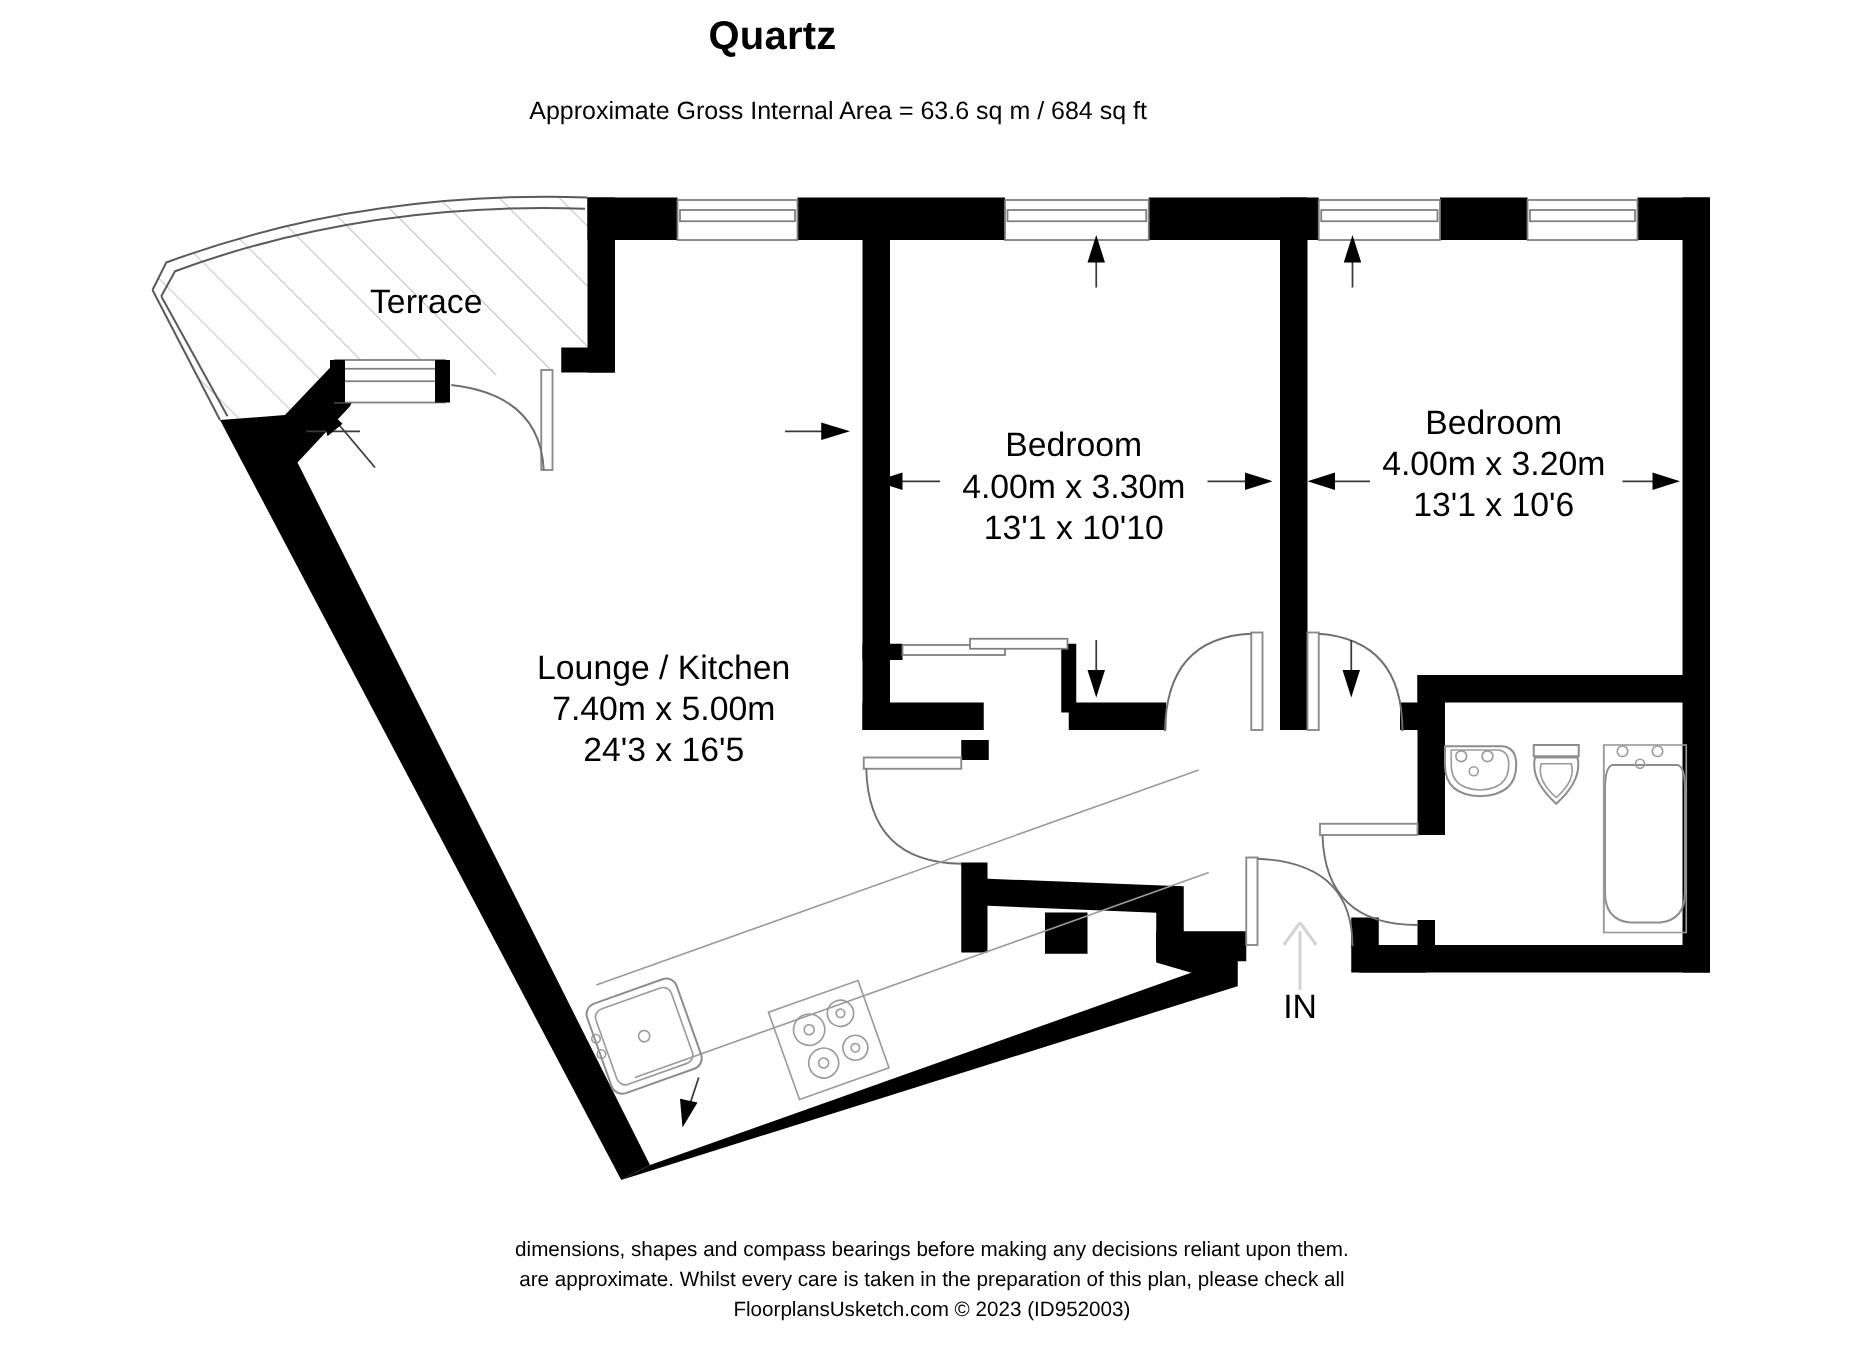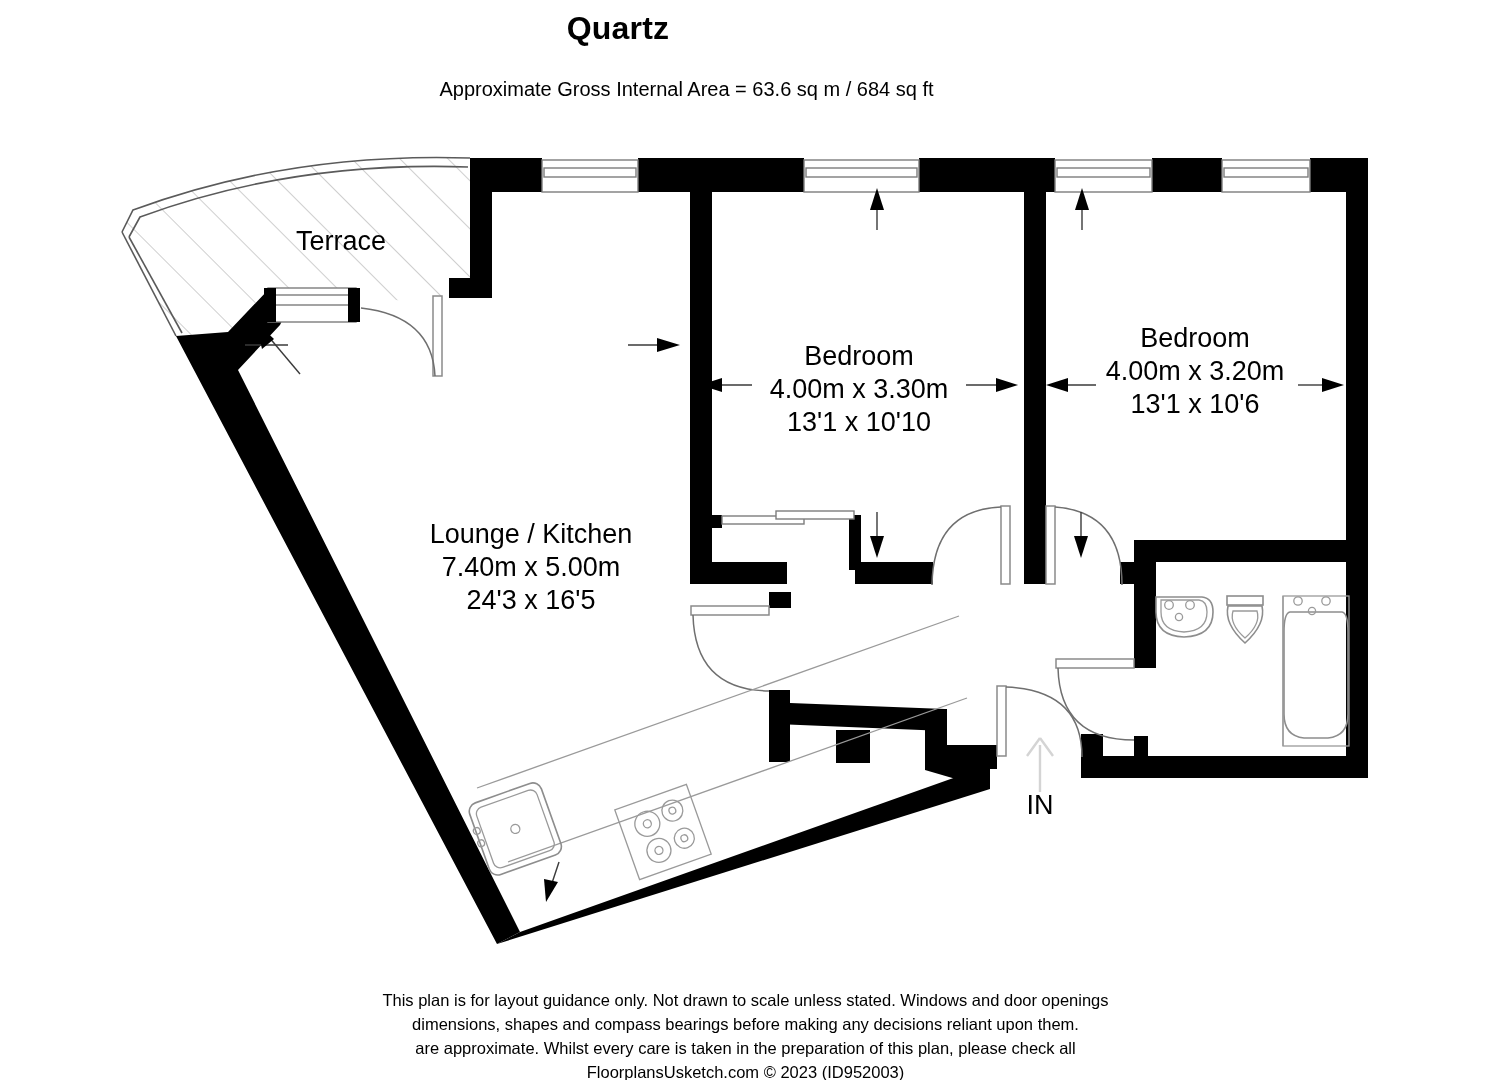--- a/index.html
+++ b/index.html
@@ -33,21 +33,20 @@
     letter-spacing: 0.2px;
   }
   .subtitle {
     position: absolute;
     left: 0;
     top: 78px;
     width: 1341px;
     text-align: center;
     font-size: 20px;
     font-weight: normal;
-    padding-left: 16px;
   }
   .footer {
     position: absolute;
     left: 0;
     top: 988px;
     width: 1491px;
     text-align: center;
     font-size: 16.5px;
     line-height: 24px;
   }
@@ -378,19 +377,18 @@
       <text class="rmlabel" x="1195" y="347" text-anchor="middle">Bedroom</text>
       <text class="rmlabel" x="1195" y="380" text-anchor="middle">4.00m x 3.20m</text>
       <text class="rmlabel" x="1195" y="413" text-anchor="middle">13'1 x 10'6</text>
 
       <text class="inlabel" x="1040" y="814" text-anchor="middle">IN</text>
     </g>
 
   </svg>
 
   <div class="footer">
-    <div>This plan is for layout guidance only. Not drawn to scale unless stated. Windows and door openings</div>
     <div>dimensions, shapes and compass bearings before making any decisions reliant upon them.</div>
     <div>are approximate. Whilst every care is taken in the preparation of this plan, please check all</div>
     <div>FloorplansUsketch.com © 2023 (ID952003)</div>
   </div>
 
 </div>
 
 </body></html>

